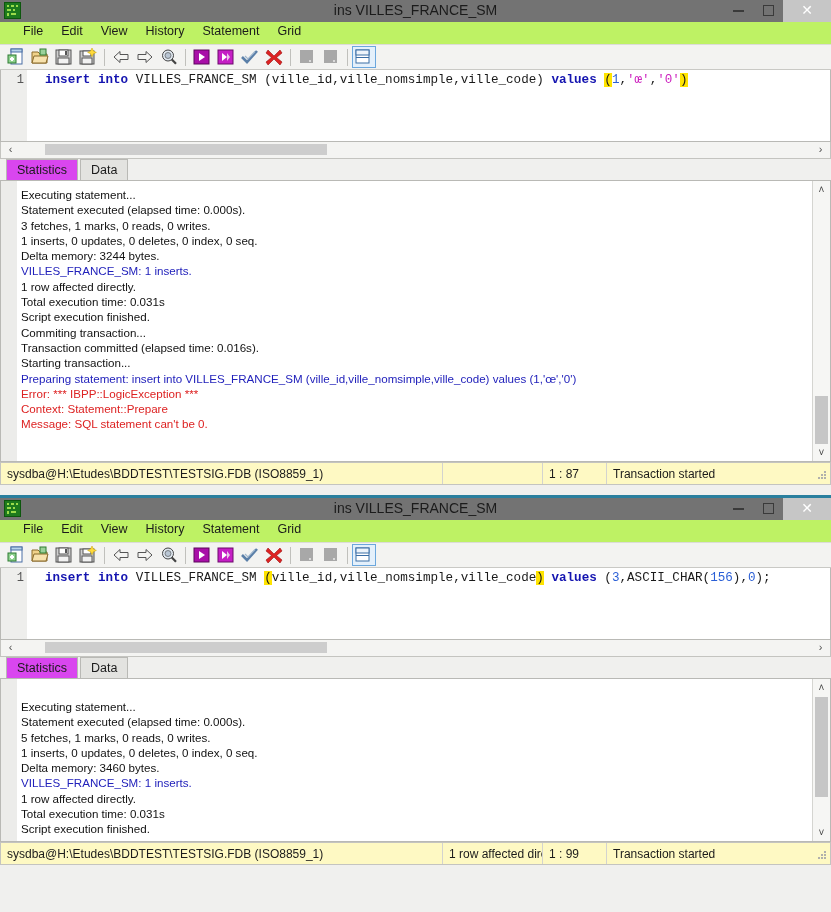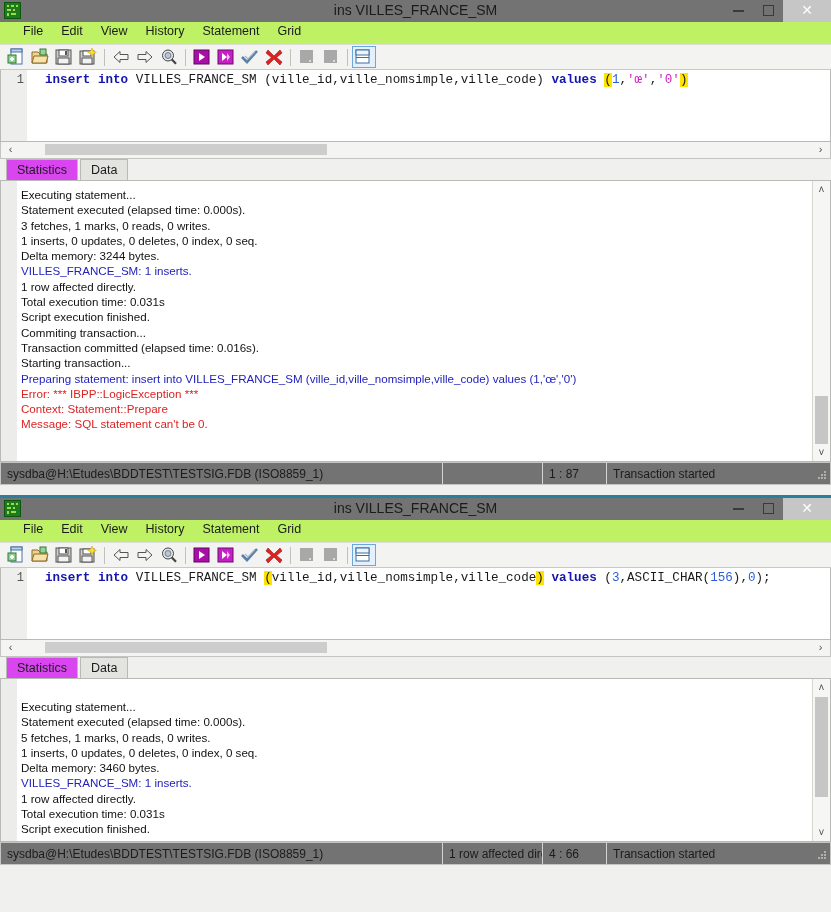--- a/index.html
+++ b/index.html
@@ -98,21 +98,21 @@
   .outtext .red{color:#dd2222;}
   .vscroll{position:absolute;right:0;top:0;bottom:0;width:17px;background:#f6f6f4;
     border-left:1px solid #d5d5d1;}
   .vscroll .up,.vscroll .dn{position:absolute;left:0;width:17px;height:15px;
     text-align:center;line-height:15px;font-size:10px;color:#444;cursor:default;}
   .vscroll .up{top:1px;}
   .vscroll .dn{bottom:1px;}
   .vscroll .vthumb{position:absolute;left:2px;width:13px;background:#c6c6c6;cursor:default;}
 
   
-  .statusbar{position:relative;height:23px;background:#737373;
+  .statusbar{position:relative;height:23px;background:#fef9c3;
     border:1px solid #c4c4c0;box-sizing:border-box;display:flex;align-items:center;}
   .sb-cell{height:21px;display:flex;align-items:center;padding-left:6px;
     font-size:12px;color:#1b1b1b;overflow:hidden;white-space:nowrap;
     border-right:1px solid #d3d3cf;box-sizing:border-box;}
   .sb-grip{position:absolute;right:3px;bottom:3px;width:10px;height:10px;}
   .sb-grip i{position:absolute;width:2px;height:2px;background:#b0b0ac;}
 
   .divider{position:absolute;left:0;right:0;height:3px;background:#2a7f9e;}
 </style>
 </head>
@@ -455,21 +455,21 @@
     <div class="vscroll">
       <span class="up">˄</span>
       <span class="vthumb" style="top:18px;height:100px;"></span>
       <span class="dn">˅</span>
     </div>
   </div>
 
   <div class="statusbar">
     <div class="sb-cell" style="width:442px">sysdba@H:\Etudes\BDDTEST\TESTSIG.FDB (ISO8859_1)</div>
     <div class="sb-cell" style="width:100px">1 row affected dire</div>
-    <div class="sb-cell" style="width:64px">4 : 66</div>
+    <div class="sb-cell" style="width:64px">1 : 99</div>
     <div class="sb-cell" style="width:223px;border-right:none">Transaction started</div>
     <div class="sb-grip">
       <i style="left:7px;top:0"></i>
         <i style="left:4px;top:3px"></i>
         <i style="left:7px;top:3px"></i>
       <i style="left:1px;top:6px"></i>
         <i style="left:4px;top:6px"></i>
         <i style="left:7px;top:6px"></i>
     </div>
   </div>

